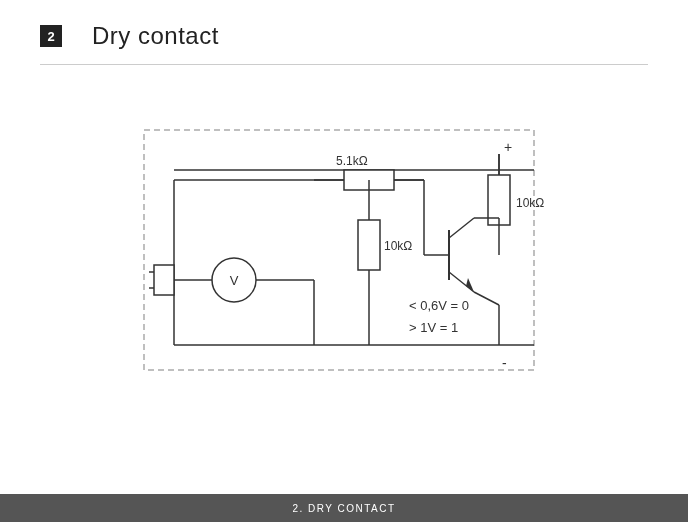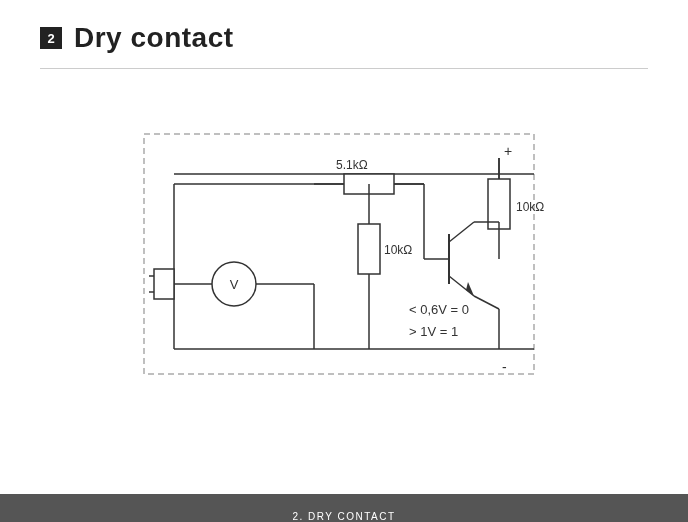--- a/index.html
+++ b/index.html
@@ -25,24 +25,25 @@
       font-size: 13px;
       font-weight: bold;
       width: 22px;
       height: 22px;
       display: flex;
       align-items: center;
       justify-content: center;
       flex-shrink: 0;
     }
     .section-title {
-      font-size: 28px;
-      font-weight: 700;
+      font-size: 24px;
+      font-weight: 400;
       color: #222;
       letter-spacing: 0.5px;
+      margin-left: 18px;
     }
 
     
     .divider {
       height: 1px;
       background: #ccc;
       margin: 0 40px 0 40px;
     }
 
     
@@ -56,21 +57,21 @@
 
     
     .footer-bar {
       position: absolute;
       bottom: 0;
       left: 0;
       right: 0;
       height: 28px;
       background: #555;
       display: flex;
-      align-items: flex-end;
+      align-items: center;
       justify-content: center;
     }
     .footer-text {
       color: #fff;
       font-size: 10px;
       letter-spacing: 1.5px;
       font-weight: 500;
     }
   </style>
 </head>

